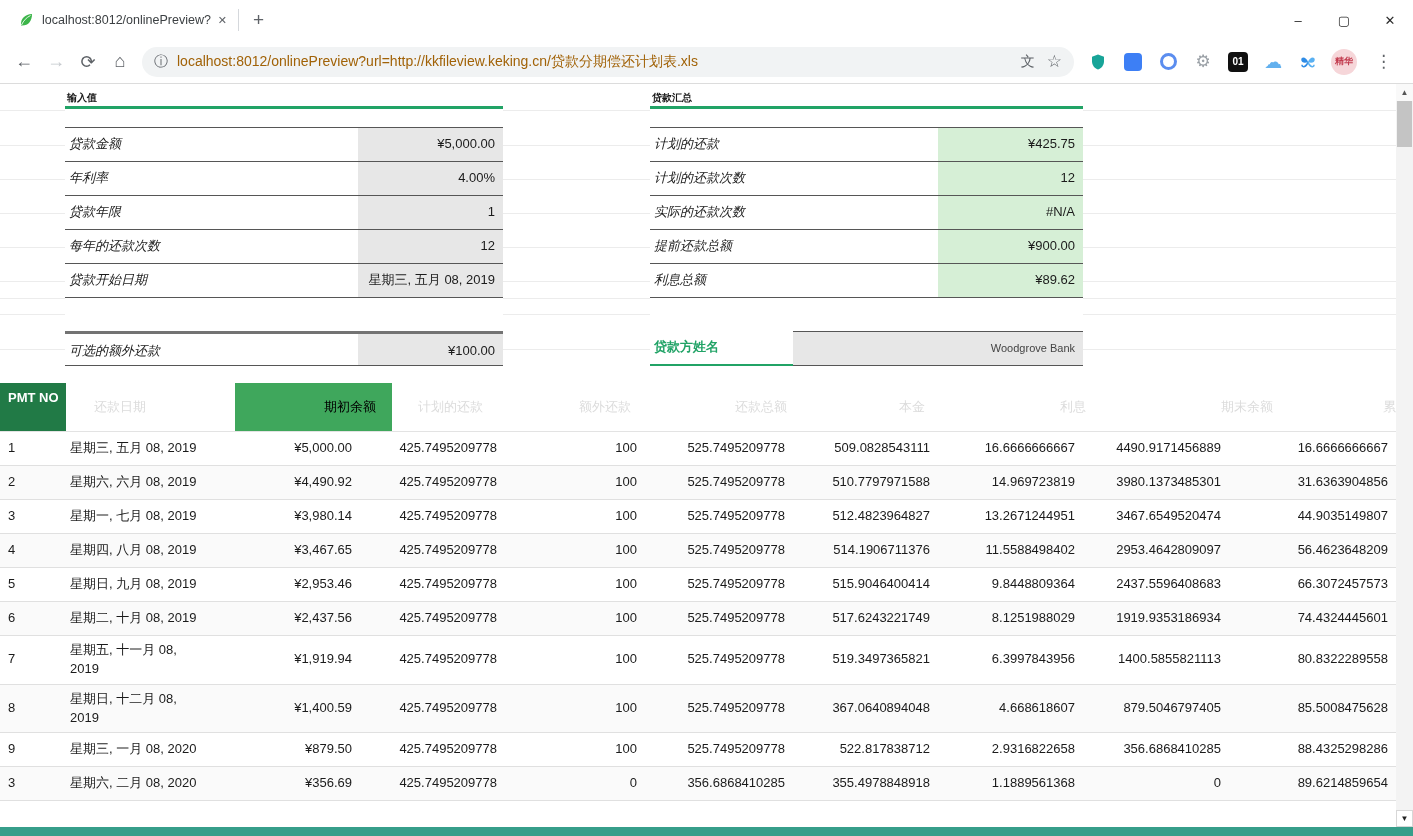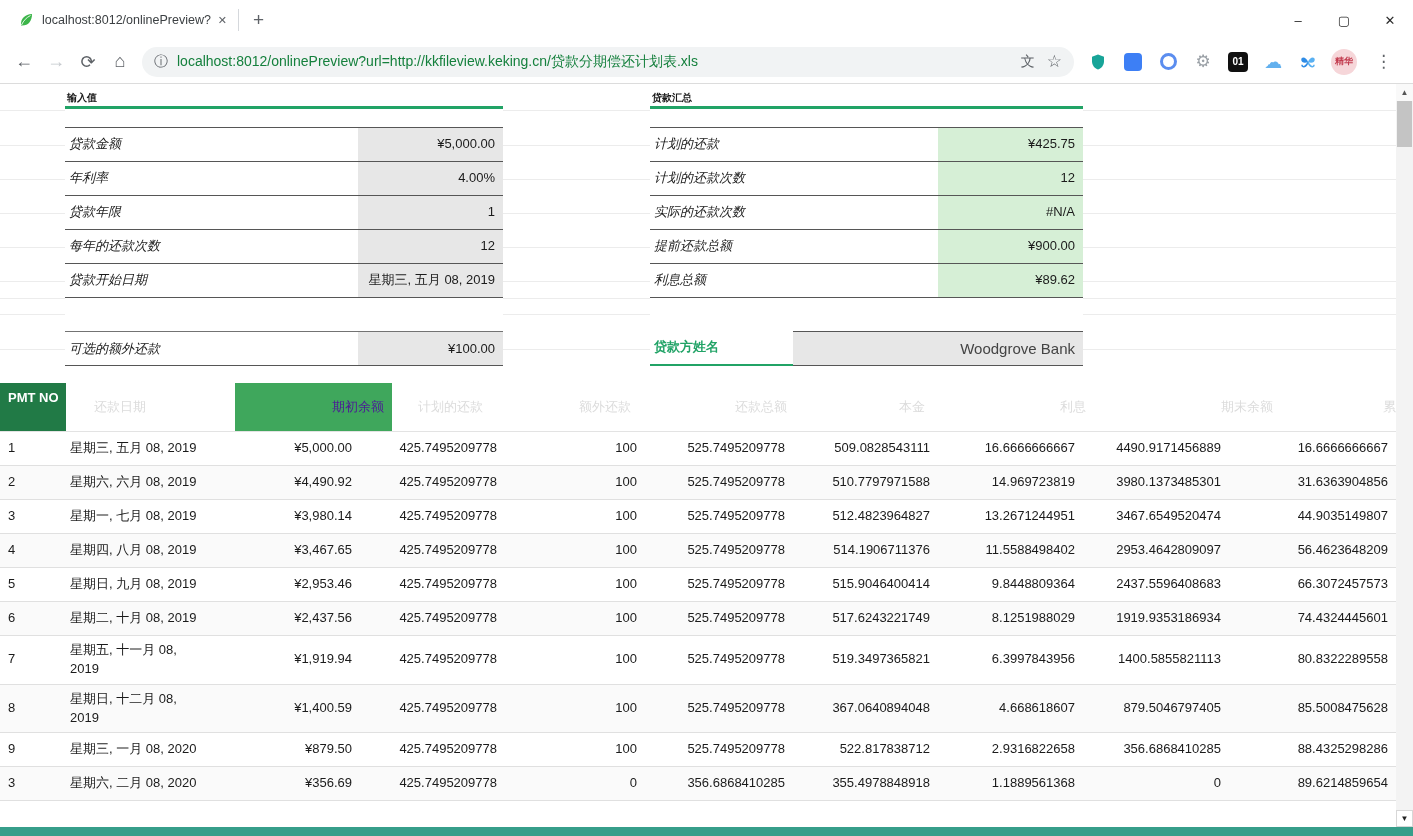--- a/index.html
+++ b/index.html
@@ -16,21 +16,21 @@
   .new-tab { font-size:19px; color:#5f6368; padding:0 14px; }
   .win-controls { margin-left:auto; display:flex; height:100%; }
   .win-btn { width:46px; height:100%; display:flex; align-items:center; justify-content:center; font-size:13px; color:#2b2b2b; }
 
   
   .toolbar { position:absolute; top:40px; left:0; width:100%; height:44px; background:#fff; border-bottom:1px solid #dcdcdc; display:flex; align-items:center; padding:0 8px; }
   .nav-icon { font-size:18px; color:#5f6368; width:32px; text-align:center; flex:none; }
   .nav-icon.disabled { color:#c5c9cd; }
   .omnibox { flex:1; height:30px; background:#f1f3f4; border-radius:15px; margin:0 6px; display:flex; align-items:center; padding:0 12px; min-width:0; }
   .info-icon { font-size:14px; color:#5f6368; margin-right:9px; flex:none; }
-  .url-text { font-size:14px; color:#15803d; white-space:nowrap; overflow:hidden; flex:1; }
+  .url-text { font-size:14px; color:#a16207; white-space:nowrap; overflow:hidden; flex:1; }
   .in-bar-icon { font-size:14px; color:#5f6368; margin-left:12px; flex:none; }
   .star { font-size:17px; }
   .ext-area { display:flex; align-items:center; gap:11px; padding:0 6px; flex:none; }
   .ext { width:24px; height:24px; display:flex; align-items:center; justify-content:center; }
   .ext-blue-square { width:18px; height:18px; border-radius:4px; background:#3d7ff5; }
   .ext-circle { width:17px; height:17px; border-radius:50%; border:3px solid #5b8def; background:#fff; }
   .gear { color:#9aa0a6; font-size:17px; }
   .badge01 { width:20px; height:20px; background:#101010; color:#fff; border-radius:4px; font-size:10px; font-weight:bold; display:flex; align-items:center; justify-content:center; }
   .cloud { color:#62b0ee; font-size:18px; }
   .avatar { width:26px; height:26px; border-radius:50%; background:#f6d6d9; color:#c23b4e; font-size:9px; font-weight:bold; display:flex; align-items:center; justify-content:center; }
@@ -45,33 +45,33 @@
   .itable.left { left:65px; width:438px; }
   .itable.right { left:650px; width:433px; }
   .sec-title { font-size:10px; font-weight:bold; line-height:13px; padding-left:2px; color:#1a1a1a; }
   .sec-underline { height:3px; background:#21a366; margin-top:2px; }
   .irows { margin-top:18px; border-top:1px solid #565656; }
   .irow { display:flex; height:34px; border-bottom:1px solid #565656; }
   .ilabel { flex:1; font-style:italic; font-size:13px; line-height:32px; padding-left:4px; }
   .ival { width:145px; flex:none; font-size:13px; line-height:32px; text-align:right; padding-right:8px; }
   .ival.gray { background:#e7e7e7; }
   .ival.green { background:#d6efd6; }
-  .extra-row { display:flex; height:35px; margin-top:33px; border-top:1px solid #737373; border-bottom:1px solid #565656; }
+  .extra-row { display:flex; height:35px; margin-top:33px; border-top:3px solid #737373; border-bottom:1px solid #565656; }
   .extra-row .ilabel, .extra-row .ival { line-height:33px; }
   .lender-row { display:flex; height:35px; margin-top:33px; }
   .lender-label { flex:1; font-size:13px; line-height:31px; padding-left:4px; color:#21a366; font-weight:bold; border-bottom:2px solid #21a366; }
-  .lender-value { width:290px; flex:none; background:#e7e7e7; border-top:1px solid #565656; border-bottom:1px solid #565656; text-align:right; padding-right:8px; font-size:15px; line-height:33px; color:#444; }
+  .lender-value { width:290px; flex:none; background:#e7e7e7; border-top:1px solid #565656; border-bottom:1px solid #565656; text-align:right; padding-right:8px; font-size:11px; line-height:33px; color:#444; }
 
   
   .dtable { position:absolute; left:0; top:299px; width:1396px; background:#fff; z-index:2; }
   .thead { display:flex; height:49px; border-bottom:1px solid #e3e3e3;gap:16px; }
   .th { flex:none; font-size:13px; display:flex; align-items:center; }
   .th.h0 { width:66px; background:#217a46; color:#fff; font-weight:bold; align-items:flex-start; padding:7px 4px 0 8px; line-height:1.3; }
   .th.h1 { width:137px; color:#dcdcdc; padding-left:12px; }
-  .th.h2 { width:157px; background:#3fa75c; color:#4c1d95; justify-content:flex-end; padding-right:8px; }
+  .th.h2 { width:157px; background:#3fa75c; color:#000000; justify-content:flex-end; padding-right:16px; }
   .th.faint { color:#dcdcdc; padding-left:10px; }
   .th.h3 { width:145px; } .th.h4 { width:140px; } .th.h5 { width:148px; }
   .th.h6 { width:145px; } .th.h7 { width:145px; } .th.h8 { width:146px; } .th.h9 { width:167px; }
 
   .trow { display:flex; align-items:center; min-height:34px; border-bottom:1px solid #e0e0e0; padding:5px 0; }
   .trow.alt { background:#fafafa; }
   .cell { flex:none; font-size:13px; line-height:1.45; color:#1b1b1b; }
   .c0 { width:66px; padding-left:8px; }
   .c1 { width:137px; padding-left:4px; }
   .c2 { width:157px; text-align:right; padding-right:8px; }

